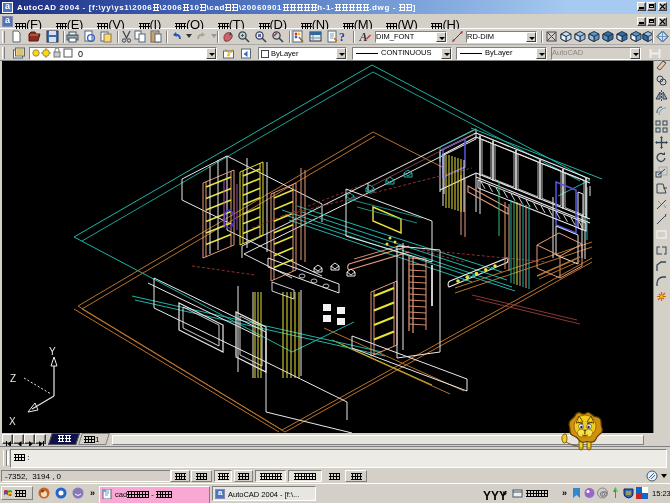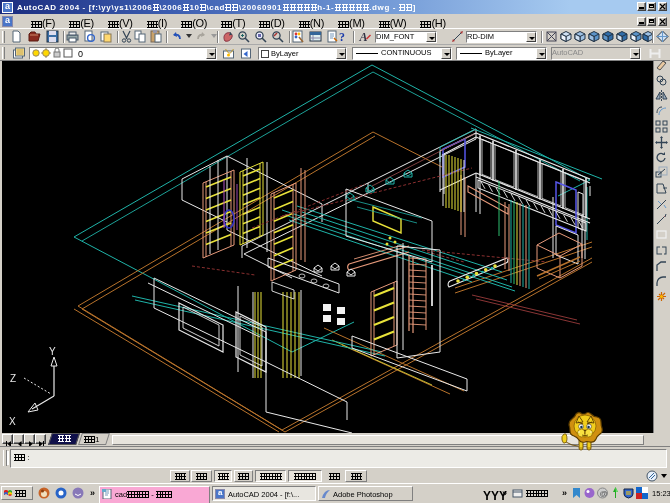--- a/index.html
+++ b/index.html
@@ -41,21 +41,21 @@
       <svg viewBox="0 0 7 7" style="display:block;width:7px;height:7px">
         <path d="M1 1l5 5M6 1L1 6" stroke="#000" stroke-width="1.2"></path>
       </svg>
     </div>
 </div>
 
 <div style="position:absolute;left:0;top:14px;width:670px;height:15px;background:#d4d0c8;border-bottom:1px solid #fff">
 <div style="position:absolute;left:2px;top:2px;width:11px;height:11px;background:#4a76c8;border:1px solid #88a">
       <span style="color:#fff;font-size:9px;font-weight:bold;position:absolute;left:2px;top:-2px">a</span>
     </div>
-<div style="position:absolute;left:24px;top:3px;font-size:11px;letter-spacing:-0.3px;white-space:nowrap;color:#000">
+<div style="position:absolute;left:8px;top:3px;font-size:13px;letter-spacing:-0.3px;white-space:nowrap;color:#000">
 <span style="margin:0 7px"><i class="k"></i><i class="k"></i>(F)</span><span style="margin:0 7px"><i class="k"></i><i class="k"></i>(E)</span><span style="margin:0 7px"><i class="k"></i><i class="k"></i>(V)</span><span style="margin:0 7px"><i class="k"></i><i class="k"></i>(I)</span><span style="margin:0 7px"><i class="k"></i><i class="k"></i>(O)</span><span style="margin:0 7px"><i class="k"></i><i class="k"></i>(T)</span><span style="margin:0 7px"><i class="k"></i><i class="k"></i>(D)</span><span style="margin:0 7px"><i class="k"></i><i class="k"></i>(N)</span><span style="margin:0 7px"><i class="k"></i><i class="k"></i>(M)</span><span style="margin:0 7px"><i class="k"></i><i class="k"></i>(W)</span><span style="margin:0 7px"><i class="k"></i><i class="k"></i>(H)</span>
 </div>
 <div class="btn3" style="left:637px;top:3px;width:9px;height:9px">
       <div style="position:absolute;left:1px;bottom:1px;width:5px;height:2px;background:#000"></div>
     </div>
 <div class="btn3" style="left:647px;top:3px;width:9px;height:9px">
       <div style="position:absolute;left:1px;top:1px;width:5px;height:4px;border:1px solid #000;border-top-width:2px"></div>
     </div>
 <div class="btn3" style="left:658px;top:3px;width:9px;height:9px">
       <svg viewBox="0 0 7 7" style="display:block;width:7px;height:7px">
@@ -203,21 +203,21 @@
         <text x="2" y="11" font-size="12" font-weight="bold" fill="#1a3aaa" font-family="Liberation Serif">?</text>
       </svg>
     </div>
     <div style="position:absolute;left:353px;top:31px;width:1px;height:12px;background:#808080;box-shadow:1px 0 0 #fff"></div>
     <div class="ic" style="left:358px;top:30px;width:14px;height:13px">
       <svg viewBox="0 0 13 13">
         <text x="1" y="11" font-size="12" font-weight="bold" font-style="italic" fill="#334" font-family="Liberation Serif">A</text>
         <path d="M8 9l4-4" stroke="#c33" stroke-width="1.4"></path>
       </svg>
     </div>
-    <div class="combo" style="left:375px;top:31px;width:62px;height:12px"><span class="ct">DIM_FONT</span><span class="cbtn"></span></div>
+    <div class="combo" style="left:375px;top:31px;width:72px;height:12px"><span class="ct">DIM_FONT</span><span class="cbtn"></span></div>
     <div class="ic" style="left:451px;top:30px;width:13px;height:13px">
       <svg viewBox="0 0 13 13">
         <path d="M2 11L11 2" stroke="#345"></path>
         <path d="M1 12l3-1-2-2zM12 1L9 2l2 2z" fill="#a33"></path>
       </svg>
     </div>
     <div class="combo" style="left:466px;top:31px;width:71px;height:12px"><span class="ct">RD-DIM</span><span class="cbtn"></span></div>
     <div style="position:absolute;left:541px;top:31px;width:1px;height:12px;background:#808080;box-shadow:1px 0 0 #fff"></div>
     <div class="ic" style="left:545px;top:30px;width:13px;height:13px">
       <svg viewBox="0 0 13 13">
@@ -753,20 +753,21 @@
 </div>
 
 <div style="position:absolute;left:0;top:446px;width:670px;height:23px;background:#d4d0c8;border-top:1px solid #808080">
 <div style="position:absolute;left:3px;top:3px;width:4px;height:16px;border-left:1px solid #fff;border-right:1px solid #808080;box-shadow:3px 0 0 -1px #fff,2px 0 0 -1px #808080"></div>
 <div class="sunken" style="position:absolute;left:10px;top:2px;width:657px;height:19px;background:#ecebe6">
 <div style="position:absolute;left:3px;top:3px;font-size:8px"><i class="k"></i><i class="k"></i> :</div>
 </div>
 </div>
 
 <div style="position:absolute;left:0;top:469px;width:670px;height:14px;background:#d4d0c8">
+<div class="sunken" style="position:absolute;left:1px;top:1px;width:171px;height:12px;font-size:8px;padding:1px 0 0 3px">-7352,&nbsp;&nbsp;3194 , 0</div>
 <div class="sb raised" style="left:170px;top:1px;width:20px"><i class="k"></i><i class="k"></i></div>
 <div class="sb raised" style="left:191px;top:1px;width:21px"><i class="k"></i><i class="k"></i></div>
 <div class="sb sunken" style="left:214px;top:1px;width:18px;background:#e6e2da"><i class="k"></i><i class="k"></i></div>
 <div class="sb raised" style="left:234px;top:1px;width:19px"><i class="k"></i><i class="k"></i></div>
 <div class="sb sunken" style="left:255px;top:1px;width:31px;background:#e6e2da"><i class="k"></i><i class="k"></i><i class="k"></i><i class="k"></i></div>
 <div class="sb sunken" style="left:288px;top:1px;width:34px;background:#e6e2da"><i class="k"></i><i class="k"></i><i class="k"></i><i class="k"></i></div>
 <div class="sb" style="left:325px;top:2px;width:19px"><i class="k"></i><i class="k"></i></div>
 <div class="sb raised" style="left:345px;top:1px;width:22px"><i class="k"></i><i class="k"></i></div>
 <div class="ic" style="left:646px;top:1px;width:12px;height:12px">
       <svg viewBox="0 0 12 12">
@@ -814,26 +815,20 @@
         <path d="M3 2h4M3 4h4M3 6h3" stroke="#79b"></path>
         <rect x="0" y="0" width="4" height="3" fill="#6ac"></rect>
       </svg>
 <span style="position:absolute;left:15px;top:3px;font-size:7.5px">cad<i class="k"></i><i class="k"></i><i class="k"></i><i class="k"></i> - <i class="k"></i><i class="k"></i><i class="k"></i></span>
 </div>
 <div class="sunken" style="position:absolute;left:212px;top:2px;width:104px;height:15px;background:#e8e6e0">
 <div style="position:absolute;left:2px;top:2px;width:10px;height:10px;background:#4a76c8;border:1px solid #88a">
         <span style="color:#fff;font-size:8px;font-weight:bold;position:absolute;left:2px;top:-2px">a</span>
       </div>
 <span style="position:absolute;left:15px;top:3px;font-size:7.5px;white-space:nowrap">AutoCAD 2004 - [f:\...</span>
-</div>
-<div class="raised" style="position:absolute;left:318px;top:2px;width:95px;height:15px;background:#d4d0c8">
-<svg viewBox="0 0 10 10" style="position:absolute;left:2px;top:2px;width:10px;height:10px">
-        <path d="M1 9Q3 1 9 1 5 4 4 9z" fill="#68c"></path>
-      </svg>
-<span style="position:absolute;left:14px;top:3px;font-size:7.5px;white-space:nowrap">Adobe Photoshop</span>
 </div>
 <span style="position:absolute;left:483px;top:5px;font-size:12px;font-weight:bold">YYY</span>
 <span style="position:absolute;left:502px;top:4px;font-size:9px;font-weight:bold">»</span>
 <div class="ic" style="left:512px;top:4px;width:11px;height:11px">
       <svg viewBox="0 0 11 11">
         <rect x="1" y="2" width="9" height="7" fill="#eee" stroke="#456"></rect>
         <path d="M1 4h9" stroke="#456"></path>
       </svg>
     </div>
 <span style="position:absolute;left:526px;top:6px;font-size:8px;line-height:8px"><i class="k"></i><i class="k"></i><i class="k"></i><i class="k"></i></span>

